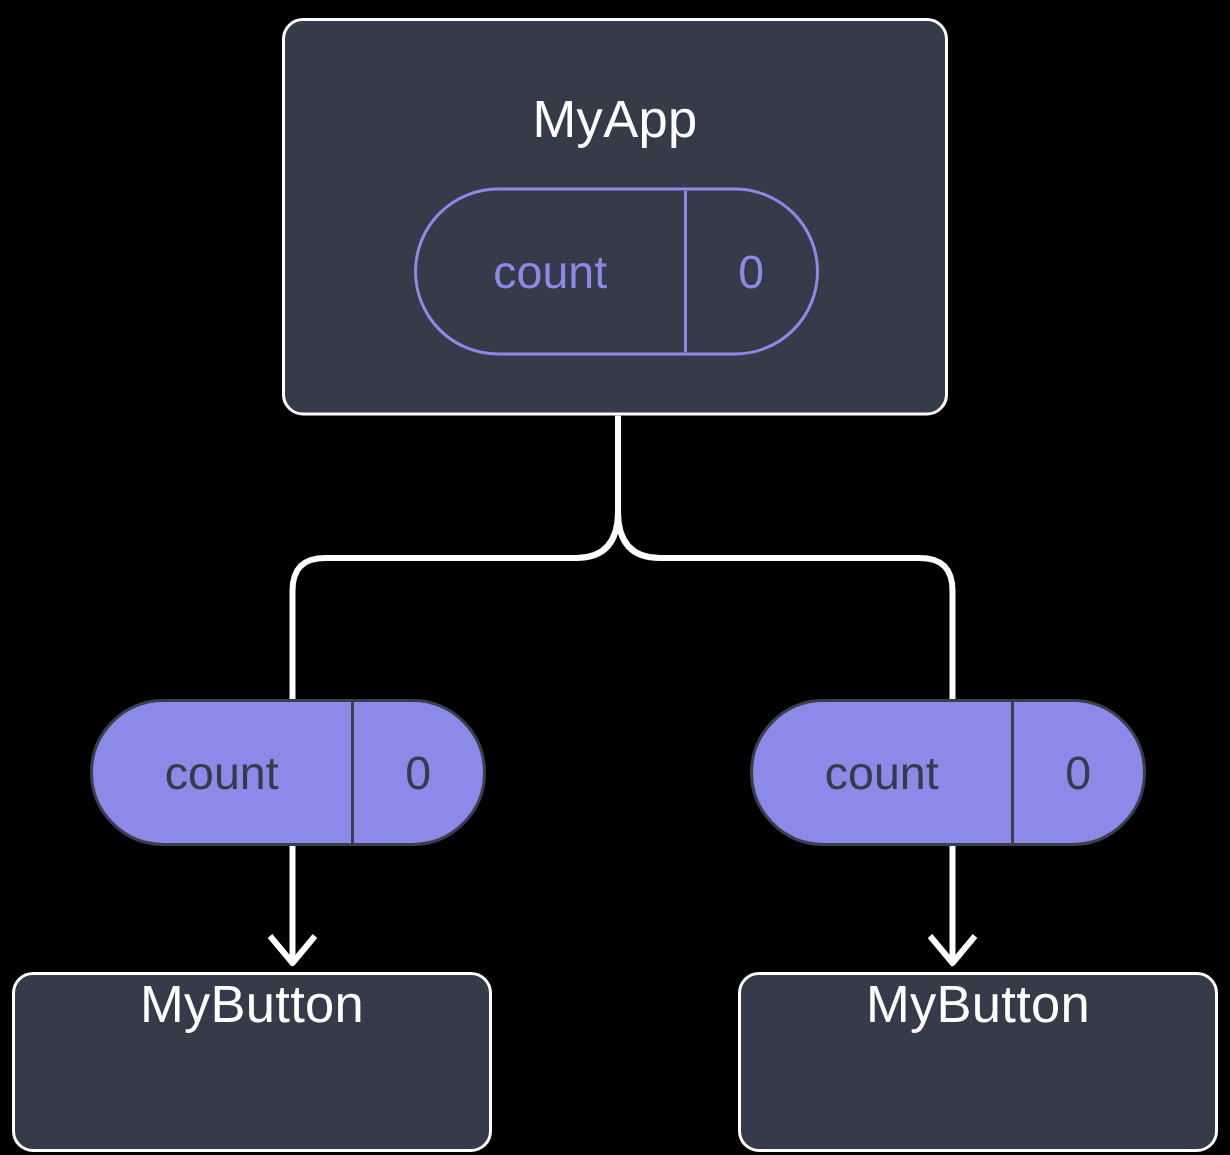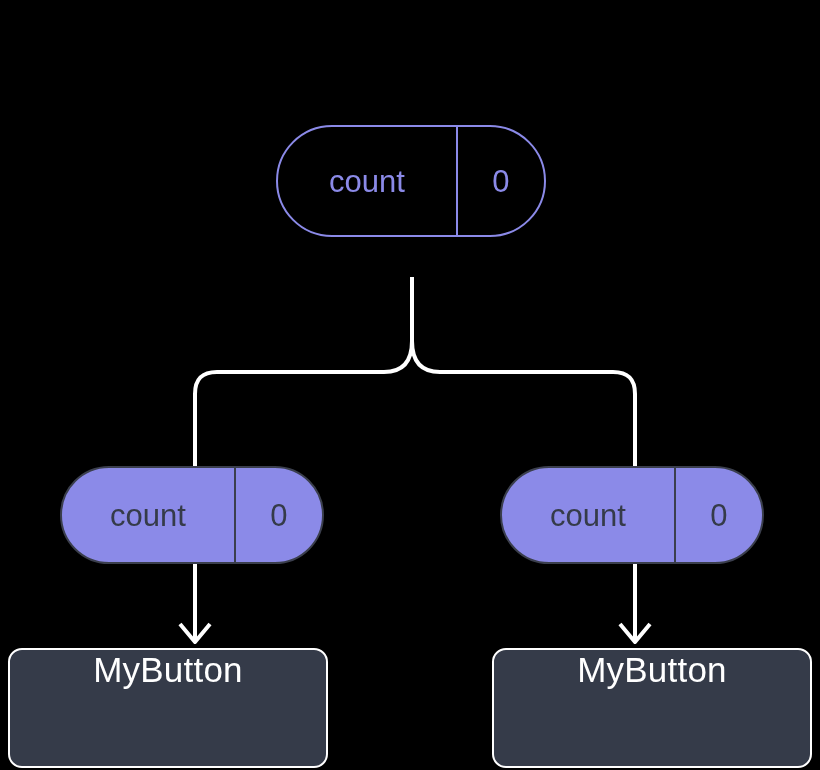--- a/index.html
+++ b/index.html
@@ -135,20 +135,23 @@
                L 195 466"></path>
 
       <path d="M 195 564 L 195 642"></path>
       <path d="M 180 624 L 195 642 L 210 624"></path>
 
       <path d="M 635 564 L 635 642"></path>
       <path d="M 620 624 L 635 642 L 650 624"></path>
     </g>
   </svg>
 
+  <div class="comp-box" id="node-myapp">
+    <div class="comp-title">MyApp</div>
+  </div>
 
   <div class="pill outlined" id="pill-myapp-state">
     <div class="pill-key">count</div>
     <div class="pill-val">0</div>
   </div>
 
   <div class="pill filled prop" id="pill-prop-left">
     <div class="pill-key">count</div>
     <div class="pill-val">0</div>
   </div>

